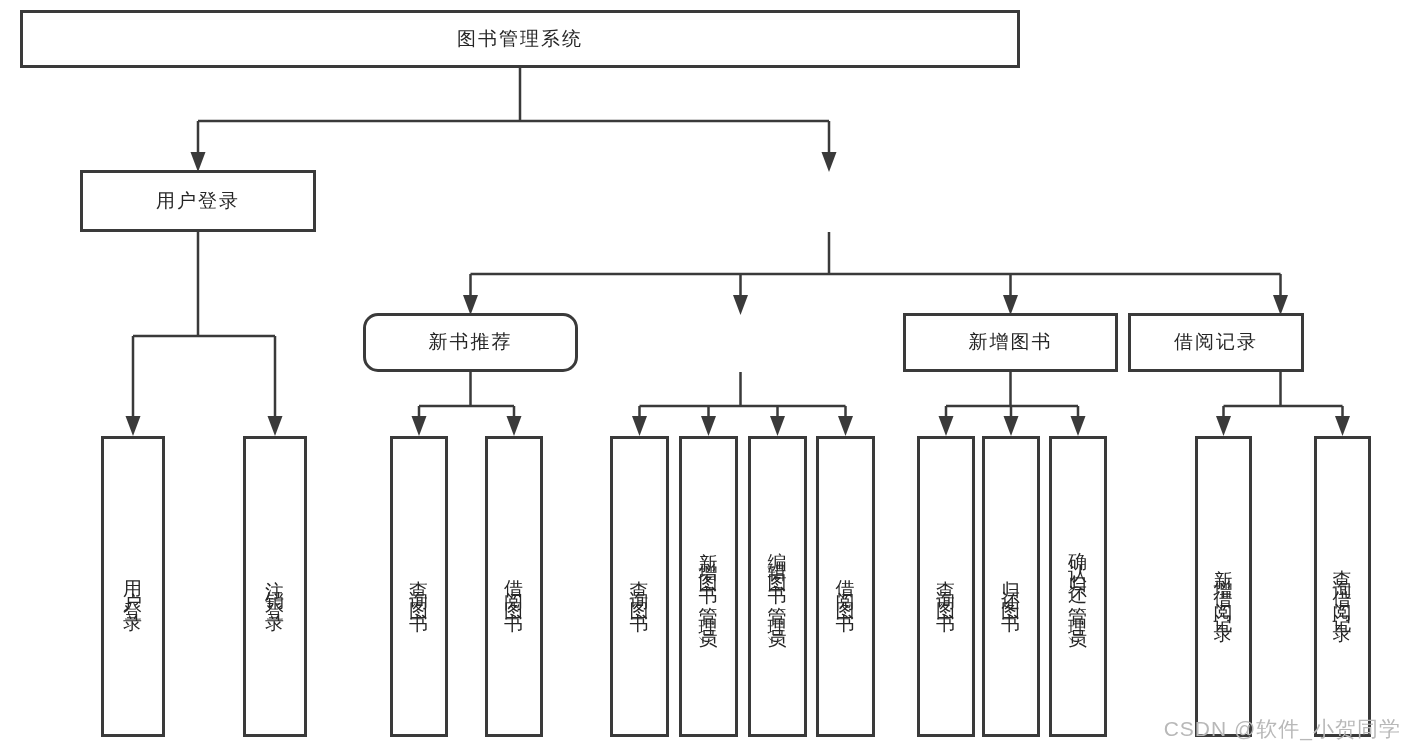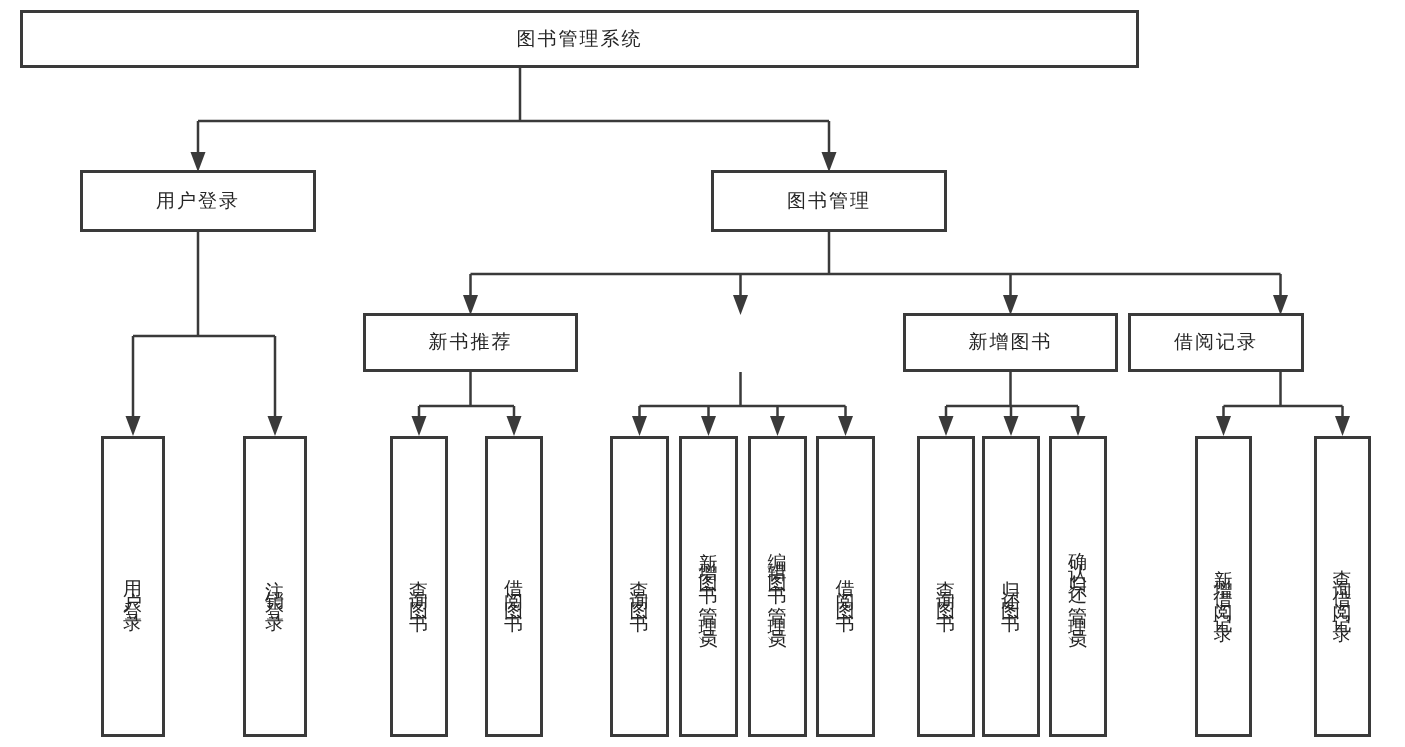--- a/index.html
+++ b/index.html
@@ -101,26 +101,25 @@
       <polygon points="770,416 785,416 777.5,436"></polygon>
       <polygon points="838,416 853,416 845.5,436"></polygon>
       <polygon points="938.5,416 953.5,416 946,436"></polygon>
       <polygon points="1003.5,416 1018.5,416 1011,436"></polygon>
       <polygon points="1070.5,416 1085.5,416 1078,436"></polygon>
       <polygon points="1216,416 1231,416 1223.5,436"></polygon>
       <polygon points="1335,416 1350,416 1342.5,436"></polygon>
     </g>
   </svg>
 
-  <div class="box box-h" style="left:20px; top:10px; width:1119px; height:58px;">图书管理系统</div>
+  <div class="box box-h" style="left:20px; top:10px; width:1000px; height:58px;">图书管理系统</div>
 
   <div class="box box-h" style="left:80px; top:170px; width:236px; height:62px;">用户登录</div>
-  <div class="box box-h" style="left:711px; top:170px; width:236px; height:62px;">图书管理</div>
 
-  <div class="box box-h" style="left:363px; top:313px; width:215px; height:59px;">新书推荐</div>
+  <div class="box box-h" style="left:363px; top:313px; width:215px; height:59px;border-radius:15px;">新书推荐</div>
   <div class="box box-h" style="left:903px; top:313px; width:215px; height:59px;">新增图书</div>
   <div class="box box-h" style="left:1128px; top:313px; width:176px; height:59px;text-align:center;">借阅记录</div>
 
   <div class="box box-v" style="left:101px; top:436px; width:64px; height:301px;">用户登录</div>
   <div class="box box-v" style="left:243px; top:436px; width:64px; height:301px;">注销登录</div>
 
   <div class="box box-v" style="left:390px; top:436px; width:58px; height:301px;">查询图书</div>
   <div class="box box-v" style="left:485px; top:436px; width:58px; height:301px;">借阅图书</div>
 
   <div class="box box-v" style="left:610px; top:436px; width:59px; height:301px;">查询图书</div>
@@ -128,14 +127,15 @@
   <div class="box box-v" style="left:748px; top:436px; width:59px; height:301px;">编辑图书（管理员）</div>
   <div class="box box-v" style="left:816px; top:436px; width:59px; height:301px;">借阅图书</div>
 
   <div class="box box-v" style="left:917px; top:436px; width:58px; height:301px;">查询图书</div>
   <div class="box box-v" style="left:982px; top:436px; width:58px; height:301px;">归还图书</div>
   <div class="box box-v" style="left:1049px; top:436px; width:58px; height:301px;">确认归还（管理员）</div>
 
   <div class="box box-v" style="left:1195px; top:436px; width:57px; height:301px;">新增借阅记录</div>
   <div class="box box-v" style="left:1314px; top:436px; width:57px; height:301px;">查询借阅记录</div>
 
+  <div class="watermark">CSDN @软件_小贺同学</div>
 
 </div>
 
 </body></html>

